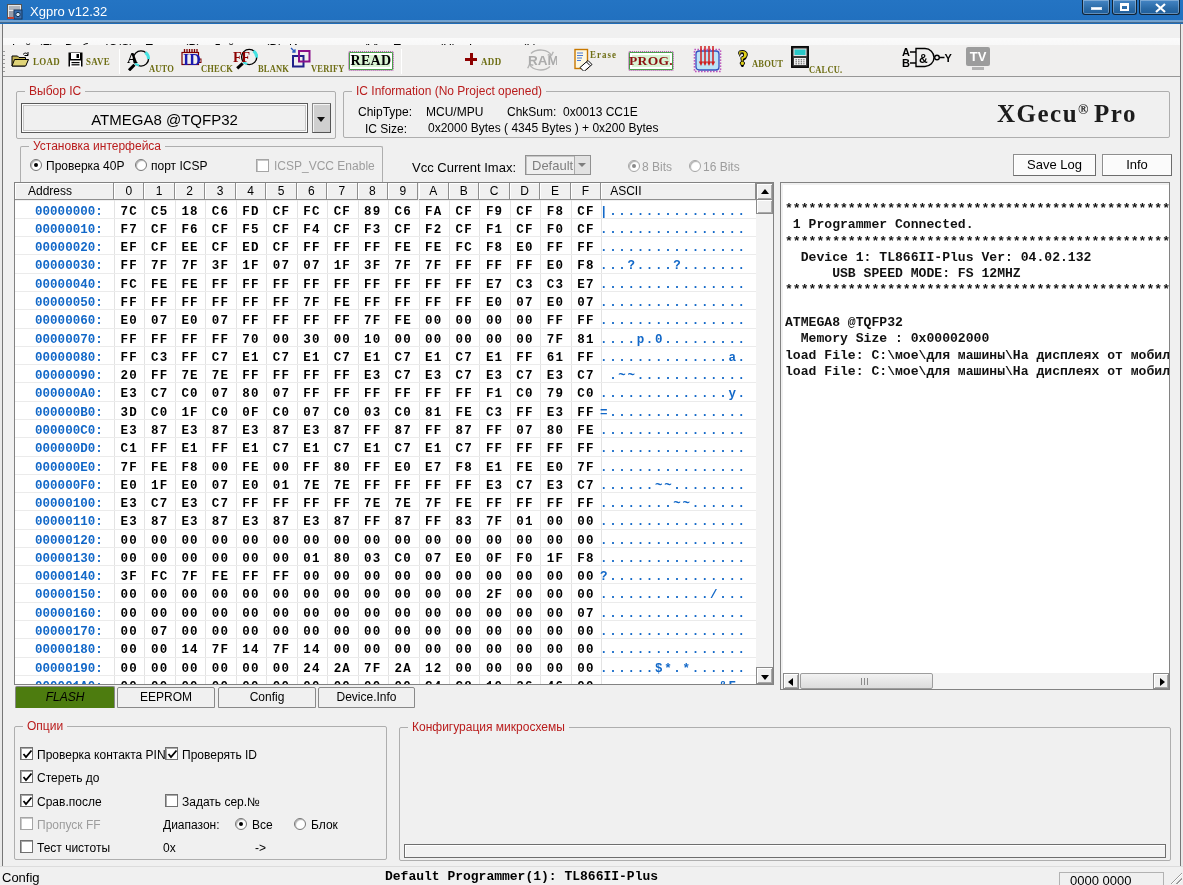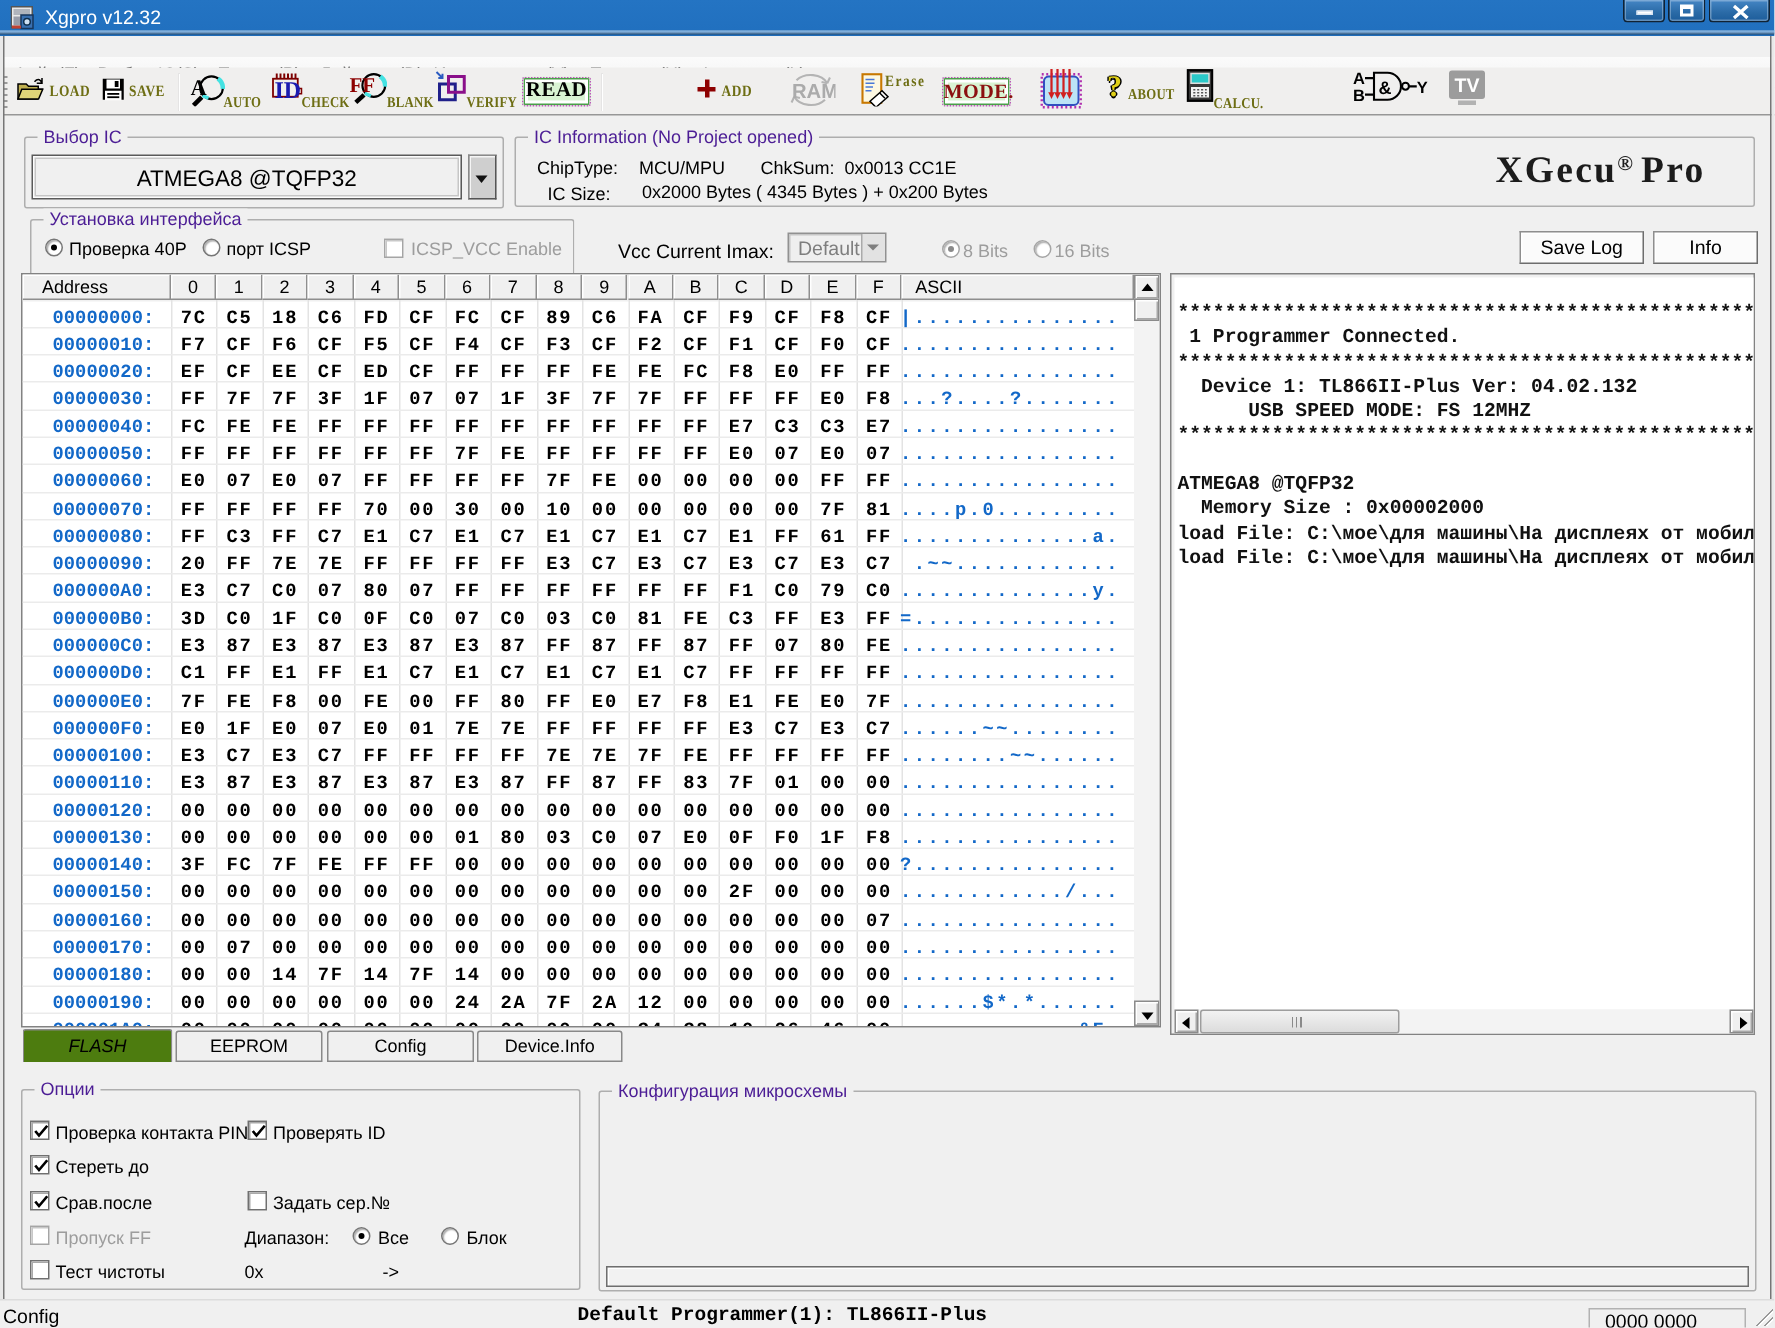--- a/index.html
+++ b/index.html
@@ -34,21 +34,21 @@
   border-right:1px solid #fff; }
 .grip { position:absolute; left:2px; top:5px; width:3px; height:23px;
   background:repeating-linear-gradient(#f0efee 0, #f0efee 1px, #9a9a9a 1px, #9a9a9a 2px, #f0efee 2px, #f0efee 4px); }
 .tbbtn { position:absolute; top:51px; height:21px; border:1px dotted #c050c0; border-radius:2px;
   background:#d9f3d3; box-shadow:inset 0 0 0 1px #4aa04a, inset 0 0 0 3px #fff;
   font-family:"Liberation Serif", serif; font-weight:bold; text-align:center; }
 
 
 .grp { position:absolute; border:1px solid #aeaeae; border-radius:2px; }
 .grp > .lbl { position:absolute; top:-8px; left:8px; background:#f0f0f0; padding:0 4px;
-  font-size:12px; color:#4c1d95; line-height:14px; white-space:nowrap; }
+  font-size:12px; color:#b91c1c; line-height:14px; white-space:nowrap; }
 
 
 .btn { position:absolute; background:#fbfbfb; border:1px solid #8e8e8e;
   border-right-color:#6d6d6d; border-bottom-color:#6d6d6d;
   box-shadow:inset 1px 1px 0 #fff; font-size:13px; text-align:center; color:#000; }
 .cb { position:absolute; width:13px; height:13px; background:#fff;
   border:1px solid #707070; box-shadow:inset 1px 1px 0 #a9a9a9; }
 .cb.dis { border-color:#a5a5a5; box-shadow:inset 1px 1px 0 #c8c8c8; }
 .cb svg { position:absolute; left:1px; top:1px; }
 .rb { position:absolute; width:12px; height:12px; border-radius:50%; background:#fff;
@@ -207,21 +207,21 @@
 <path d="M5.5 17.5 l-1.8 3.8 M5.5 17.5 l3.8 0.8" stroke="#b4b4b4" stroke-width="1.4" fill="none"></path>
 <text x="4" y="18" font-family="Liberation Sans" font-size="13.5" font-weight="bold" fill="#ababab">RAM</text>
 </svg>
 <svg class="abs" style="left:574px;top:48px" width="20" height="23" viewBox="0 0 20 23">
 <rect x="1" y="1.5" width="12.5" height="19" fill="#fdf8e2" stroke="#c87800" stroke-width="1.4"></rect>
 <path d="M3 5 h6 M3 7.5 h6 M3 10 h5 M3 12.5 h4" stroke="#4878d8" stroke-width="1"></path>
 <path d="M6 19.5 l8 -7 4 4 -8 7 z" fill="#fff" stroke="#000"></path>
 <path d="M12.5 14 l3.5 3.5" stroke="#000"></path>
 </svg>
 <div class="tbtext" style="left:590px;top:49px;font-size:10.5px;letter-spacing:1.2px">Erase</div>
-<div class="tbbtn" style="left:628px;width:46px;height:20px;font-size:13.5px;line-height:18px;color:#8b1010;letter-spacing:0.3px">MODE.</div>
+<div class="tbbtn" style="left:628px;width:46px;height:20px;font-size:13.5px;line-height:18px;color:#8b1010;letter-spacing:0.3px">PROG.</div>
 <svg class="abs" style="left:692px;top:45px" width="31" height="29" viewBox="0 0 31 29">
 <rect x="4" y="6" width="23" height="19" rx="3" fill="#bce4f6" stroke="#3050c0" stroke-width="1.3"></rect>
 <rect x="2.5" y="4.5" width="26" height="22" fill="none" stroke="#b030b0" stroke-width="1.6" stroke-dasharray="1.3 1.7"></rect>
 <path d="M9 1 v16 M13 1 v16 M17 1 v16 M21 1 v16" stroke="#d02020" stroke-width="1.5"></path>
 <path d="M9 21 l-2.2 -4.5 h4.4 z M13 21 l-2.2 -4.5 h4.4 z M17 21 l-2.2 -4.5 h4.4 z M21 21 l-2.2 -4.5 h4.4 z" fill="#d02020"></path>
 </svg>
 <div class="abs" style="left:738px;top:47px;font-family:'Liberation Serif',serif;font-weight:bold;font-size:20px;color:#e0d018;text-shadow:-1px 0 0 #000,1px 0 0 #000,0 -1px 0 #000,0 1.5px 0 #000">?</div>
 <div class="tbtext" style="left:752px;top:58px;font-size:10px;letter-spacing:0.2px">ABOUT</div>
 <svg class="abs" style="left:791px;top:46px" width="18" height="22" viewBox="0 0 18 22">
 <rect x="0.8" y="0.8" width="16.4" height="20.4" fill="#383838" stroke="#000" stroke-width="1.5"></rect>

